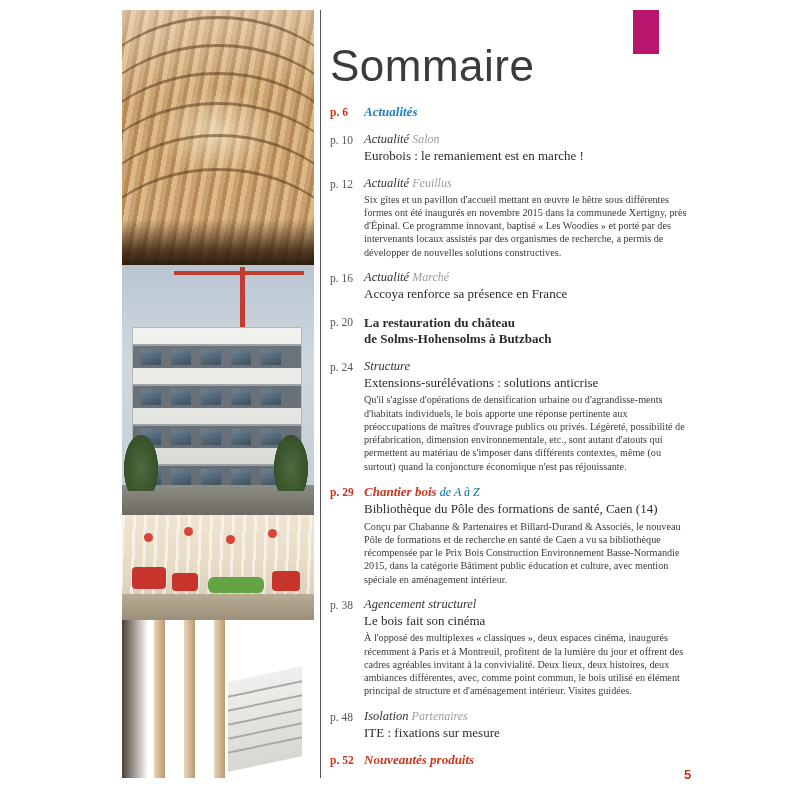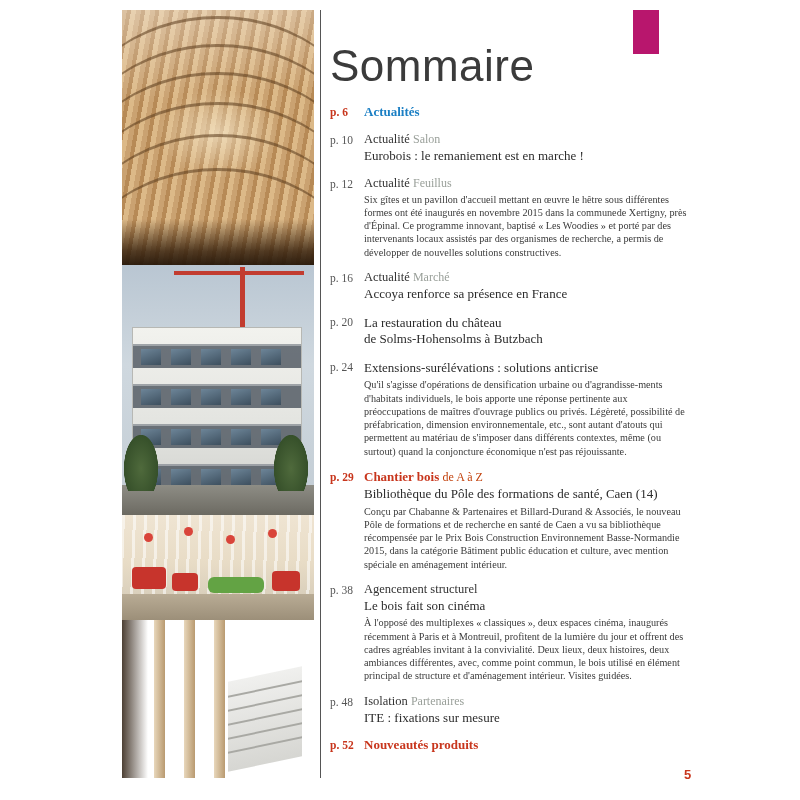--- a/index.html
+++ b/index.html
@@ -239,28 +239,29 @@
     white-space: nowrap;
   }
   .pg.accent { color: #c8361d; font-weight: bold; }
   .body { flex: 1; }
 
   .rub {
     font-family: "Liberation Serif", serif;
     font-size: 12.5px;
     color: #333;
     margin-bottom: 1px;
+    font-style: italic;
   }
   .rub .sub {
     color: #9aa09a;
     font-size: 12px;
   }
   .rub.blue { color: #1b7fc4; font-weight: bold; font-size: 13px; }
   .rub.red  { color: #c8361d; font-weight: bold; font-size: 13px; }
-  .rub.red .sub { color: #c2410c; font-weight: normal; }
+  .rub.red .sub { color: #0369a1; font-weight: normal; }
 
   .lede {
     font-family: "Liberation Serif", serif;
     font-size: 13px;
     color: #2b2b2b;
     line-height: 1.28;
     margin-top: 1px;
   }
   .desc {
     font-family: "Liberation Serif", serif;
@@ -413,28 +414,29 @@
       <div class="pg">p. 16</div>
       <div class="body">
         <div class="rub"><span>Actualité</span> <span class="sub">Marché</span></div>
         <div class="lede">Accoya renforce sa présence en France</div>
       </div>
     </div>
 
     <div class="entry">
       <div class="pg">p. 20</div>
       <div class="body">
-        <div class="lede" style="white-space:pre-line;">La restauration du château
+        <div class="lede" style="white-space:pre-line;font-weight:bold;">La restauration du château
 de Solms-Hohensolms à Butzbach</div>
       </div>
     </div>
 
     <div class="entry">
       <div class="pg">p. 24</div>
       <div class="body">
+        <div class="rub"><span>Structure</span></div>
         <div class="lede">Extensions-surélévations : solutions anticrise</div>
         <div class="desc">Qu'il s'agisse d'opérations de densification urbaine ou d'agrandisse-ments d'habitats individuels, le bois apporte une réponse pertinente aux préoccupations de maîtres d'ouvrage publics ou privés. Légèreté, possibilité de préfabrication, dimension environnementale, etc., sont autant d'atouts qui permettent au matériau de s'imposer dans différents contextes, même (ou surtout) quand la conjoncture économique n'est pas réjouissante.</div>
       </div>
     </div>
 
     <div class="entry">
       <div class="pg accent">p. 29</div>
       <div class="body">
         <div class="rub red"><span>Chantier bois</span> <span class="sub">de A à Z</span></div>
         <div class="lede">Bibliothèque du Pôle des formations de santé, Caen (14)</div>

